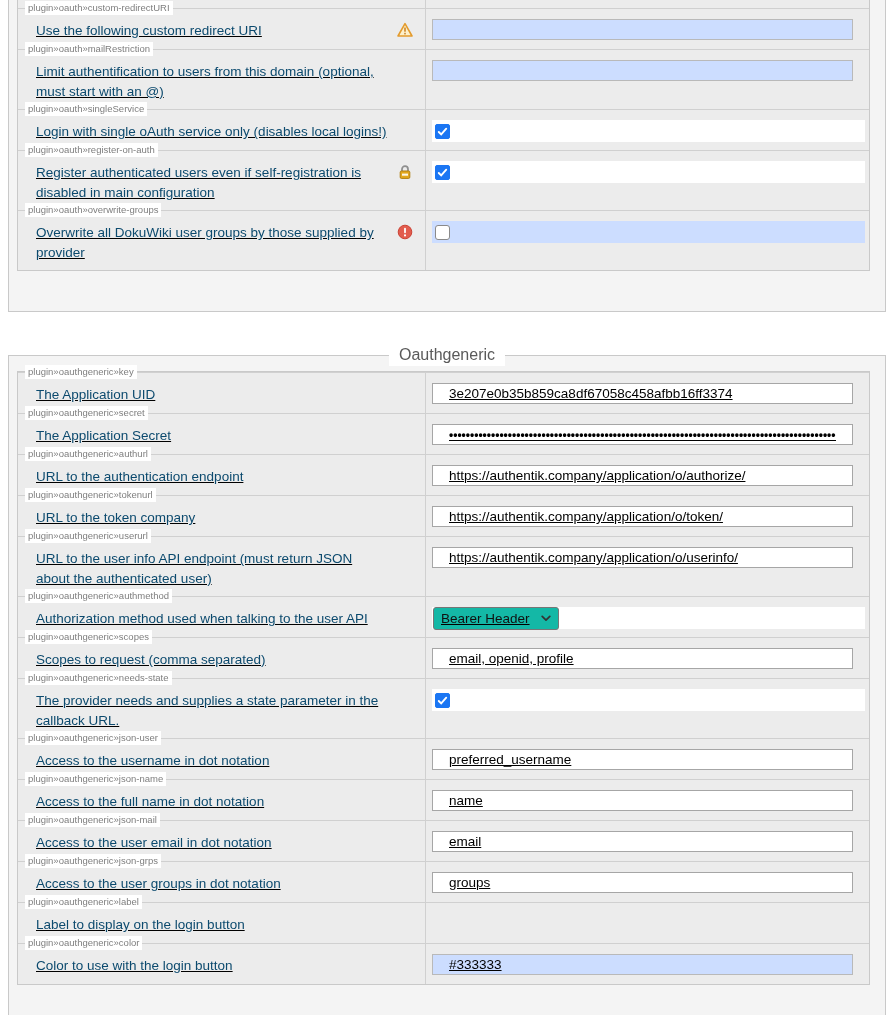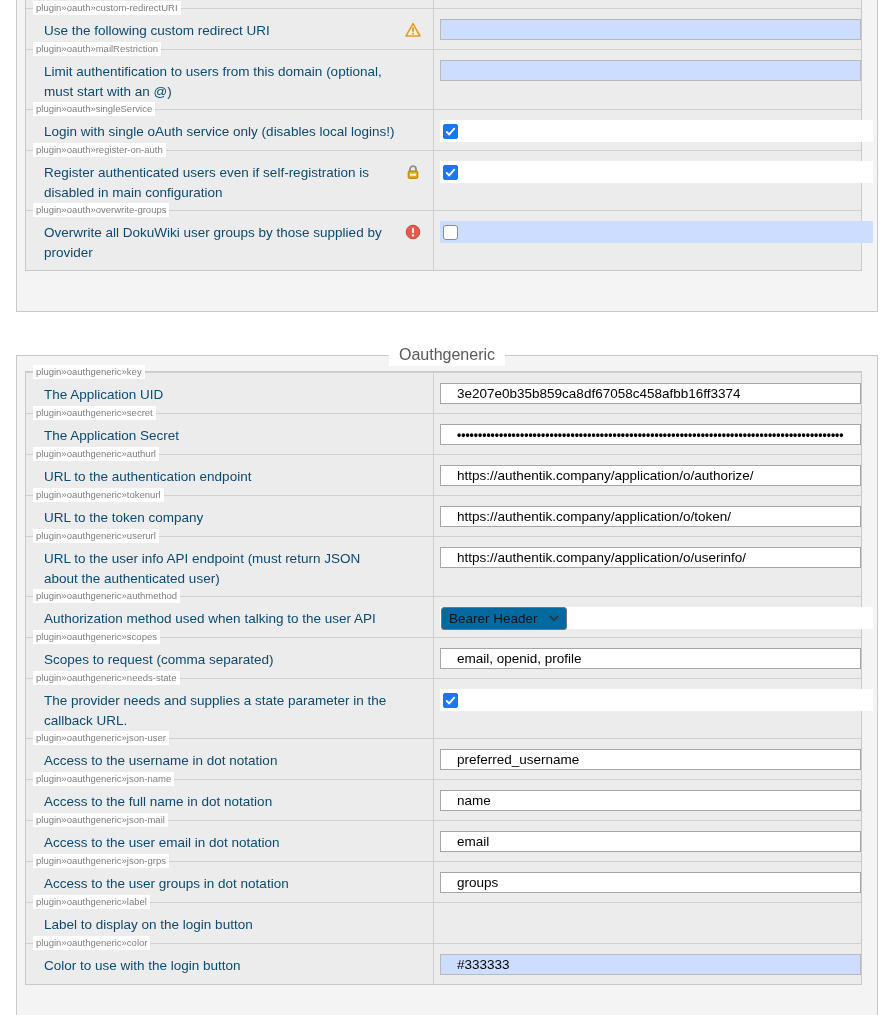--- a/index.html
+++ b/index.html
@@ -4,23 +4,24 @@
 <style>
   html,body { margin:0; padding:0; background:#fff; }
   body {
     width:894px; height:1015px; overflow:hidden;
     font-family:"Liberation Sans", sans-serif;
     -webkit-font-smoothing:antialiased;
   }
   .page { position:relative; width:894px; }
 
   .fieldset {
-    margin:0 16px; background:#f4f4f4;
+    margin:0 8px; background:#f4f4f4;
     border:1px solid #c9c9c9; position:relative;
     box-sizing:border-box;
+    text-decoration:underline;
   }
   .fieldset.cut { border-top:none; }
   .fieldset .legend {
     position:absolute; top:-12px; left:50%; transform:translateX(-50%);
     background:#fff; padding:0 10px; font-size:16px; color:#5a5a5a;
     line-height:22px; white-space:nowrap;
   }
   .fs-body { padding:0 15px 0 8px; }
   .fieldset.second .fs-body { padding-top:15px; }
   .fieldset.cut .fs-body { padding-top:0; }
@@ -95,21 +96,21 @@
   .checkbox.checked {
     background:var(--checkbox-blue,#1b76f3);
     border:1px solid var(--checkbox-blue,#1b76f3);
     border-radius:2px;
   }
   .checkbox svg { width:13px; height:13px; }
 
   .select-box {
     height:23px; box-sizing:border-box;
     border:1px solid #767676; border-radius:3px;
-    background:#0369a1; margin-left:1px;
+    background:#14b8a6; margin-left:1px;
     display:inline-flex; align-items:center;
     padding:0 7px; font-size:13.5px; color:#111;
     gap:11px;
   }
   .select-box .chev { line-height:0; }
 
   .gap { height:43px; background:#fff; }
 </style>
 </head>
 <body>

